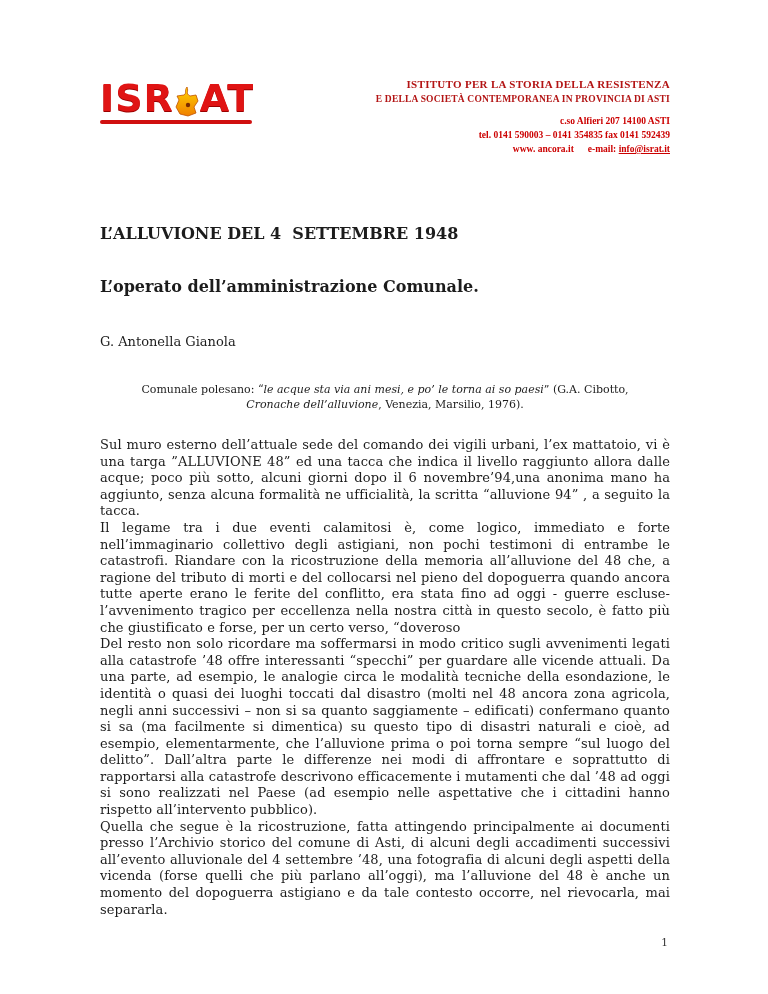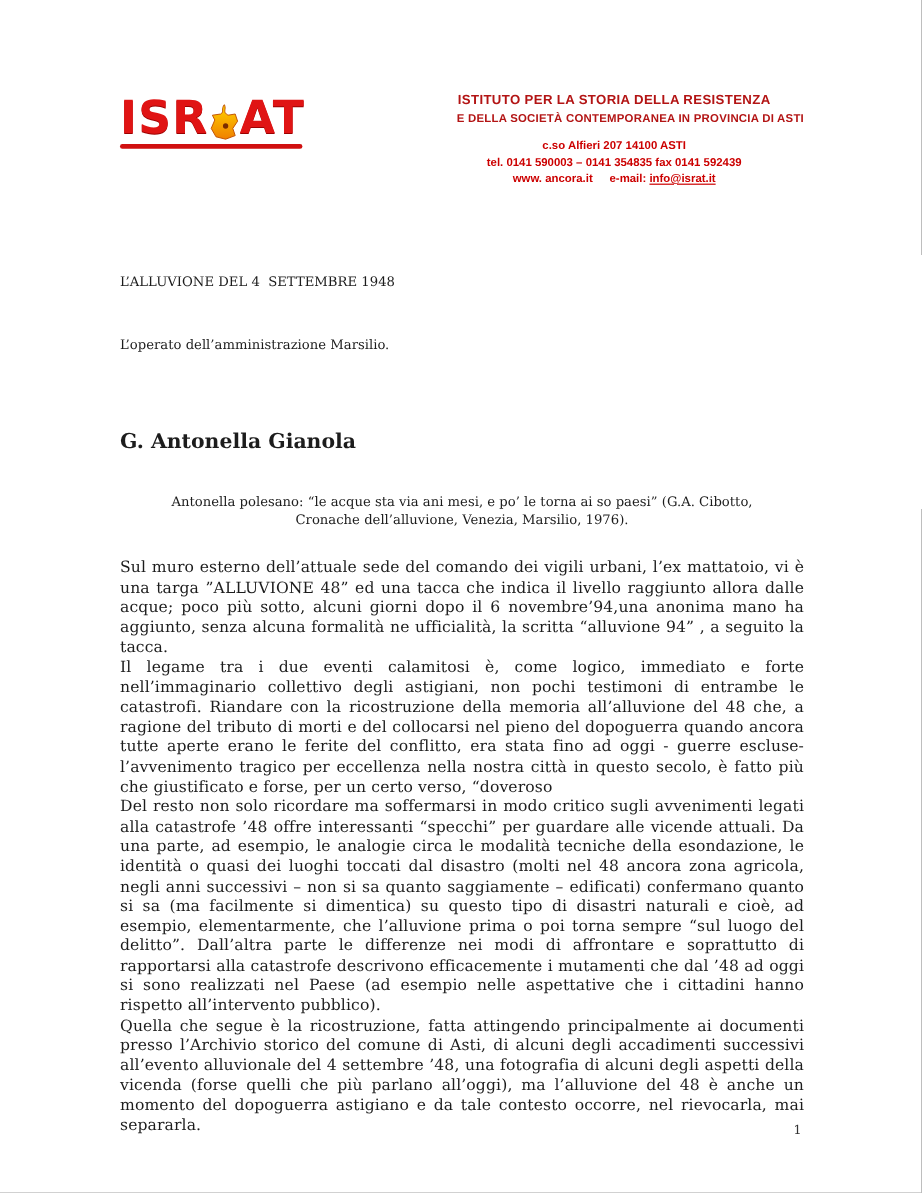--- a/index.html
+++ b/index.html
@@ -14,36 +14,36 @@
   .letterhead { display:flex; justify-content:space-between; align-items:flex-start; }
   .logo-block { padding-top:4px; }
   .logo-text {
     font-family:"DejaVu Sans", sans-serif; font-weight:900; font-size:38px;
     line-height:38px; color:#e01414; letter-spacing:1px;
     text-shadow:0 1px 0 #9b0000; display:flex; align-items:center;
   }
   .logo-symbol { display:inline-block; width:24px; height:30px; margin:0 1px; position:relative; top:2px; }
   .logo-underline { width:152px; height:4px; background:#d01010; margin-top:3px; border-radius:2px; }
   .org-info {
-    text-align:center; font-family:Liberation Sans, sans-serif; font-weight:bold;
+    text-align:right; font-family:Liberation Serif, serif; font-weight:bold;
     color:#c00000; padding-top:3px;
   }
   .org-line1 { font-size:11px; letter-spacing:.3px; color:#b31414; }
   .org-line2 { font-size:9.5px; margin-top:4px; letter-spacing:.2px; color:#b31414;margin-left:27px; }
   .contact { margin-top:10px; font-size:9.5px; line-height:14px; color:#cc0000; }
   .contact .email-link { color:#cc0000; text-decoration:underline; }
   .web-gap { display:inline-block; width:14px; }
   
-  .doc-title { margin:34px 0 0 0; font-size:11px; font-weight:normal; line-height:17.5px; white-space:pre-wrap; }
-  .author { margin:27px 0 0 0; font-size:17px;font-weight:bold; }
+  .doc-title { margin:34px 0 0 0; font-size:16px; font-weight:bold; line-height:17.5px; white-space:pre-wrap; }
+  .author { margin:4px 0 0 0; font-size:13px; }
   .epigraph {
     margin:33px 0 0 0; padding:0 30px; text-align:center;
     font-size:11px; line-height:15px;
   }
-  .epigraph .it { }
+  .epigraph .it { font-style:italic; }
   .body-text { margin-top:25px; font-size:13px; line-height:16.6px; text-align:justify; letter-spacing:.1px; }
   .body-text p { margin:0; }
   .page-number { position:absolute; right:100px; bottom:46px; font-size:10.5px; color:#333; }
 </style>
 </head>
 <body>
 
 <div class="page">
 
   <header class="letterhead">
@@ -72,26 +72,26 @@
         <div>c.so Alfieri 207  14100 ASTI</div>
         <div>tel. 0141 590003 – 0141 354835  fax 0141 592439</div>
         <div><span>www. ancora.it</span><span class="web-gap"></span><span>e-mail: </span><span class="email-link">info@israt.it</span></div>
       </div>
     </div>
   </header>
 
   <main>
     <h1 class="doc-title">
       <div>L’ALLUVIONE DEL 4  SETTEMBRE 1948</div>
-      <div>L’operato dell’amministrazione Marsilio.</div>
+      <div>L’operato dell’amministrazione Comunale.</div>
     </h1>
 
     <p class="author">G. Antonella Gianola</p>
 
-    <p class="epigraph"><span>Antonella polesano: “</span><span class="it">le acque sta via ani mesi, e po’ le torna ai so paesi</span><span>” (G.A. Cibotto, </span><span class="it">Cronache dell’alluvione</span><span>, Venezia, Marsilio, 1976).</span></p>
+    <p class="epigraph"><span>Comunale polesano: “</span><span class="it">le acque sta via ani mesi, e po’ le torna ai so paesi</span><span>” (G.A. Cibotto, </span><span class="it">Cronache dell’alluvione</span><span>, Venezia, Marsilio, 1976).</span></p>
 
     <div class="body-text">
       <p>Sul muro esterno dell’attuale sede del comando dei vigili urbani, l’ex mattatoio, vi è una targa ”ALLUVIONE 48” ed una tacca che indica il livello raggiunto allora dalle acque; poco più sotto, alcuni giorni dopo il 6 novembre’94,una anonima mano ha aggiunto, senza alcuna formalità ne ufficialità, la scritta “alluvione 94” , a seguito la tacca.</p>
       <p>Il legame tra i due eventi calamitosi è, come logico, immediato e forte nell’immaginario collettivo degli astigiani, non pochi testimoni di entrambe le catastrofi. Riandare con la ricostruzione della memoria all’alluvione del 48 che, a ragione del tributo di morti e del collocarsi nel pieno del dopoguerra quando ancora tutte aperte erano le ferite del conflitto, era stata fino ad oggi - guerre escluse- l’avvenimento tragico per eccellenza nella nostra città in questo secolo, è fatto più che giustificato e forse, per un certo verso, “doveroso</p>
       <p>Del resto non solo ricordare ma soffermarsi in modo critico sugli avvenimenti legati alla catastrofe ’48 offre interessanti “specchi” per guardare alle vicende attuali. Da una parte, ad esempio, le analogie circa le modalità tecniche della esondazione, le identità o quasi dei luoghi toccati dal disastro (molti nel 48 ancora zona agricola, negli anni successivi – non si sa quanto saggiamente – edificati) confermano quanto si sa (ma facilmente si dimentica) su questo tipo di disastri naturali e cioè, ad esempio, elementarmente, che l’alluvione prima o poi torna sempre “sul luogo del delitto”. Dall’altra parte le differenze nei modi di affrontare e soprattutto di rapportarsi alla catastrofe descrivono efficacemente i mutamenti che dal ’48 ad oggi si sono realizzati nel Paese (ad esempio nelle aspettative che i cittadini hanno rispetto all’intervento pubblico).</p>
       <p>Quella che segue è la ricostruzione, fatta attingendo principalmente ai documenti presso l’Archivio storico del comune di Asti, di alcuni degli accadimenti successivi all’evento alluvionale del 4 settembre ’48, una fotografia di alcuni degli aspetti della vicenda (forse quelli che più parlano all’oggi), ma l’alluvione del 48 è anche un momento del dopoguerra astigiano e da tale contesto occorre, nel rievocarla, mai separarla.</p>
     </div>
 
   </main>
 

